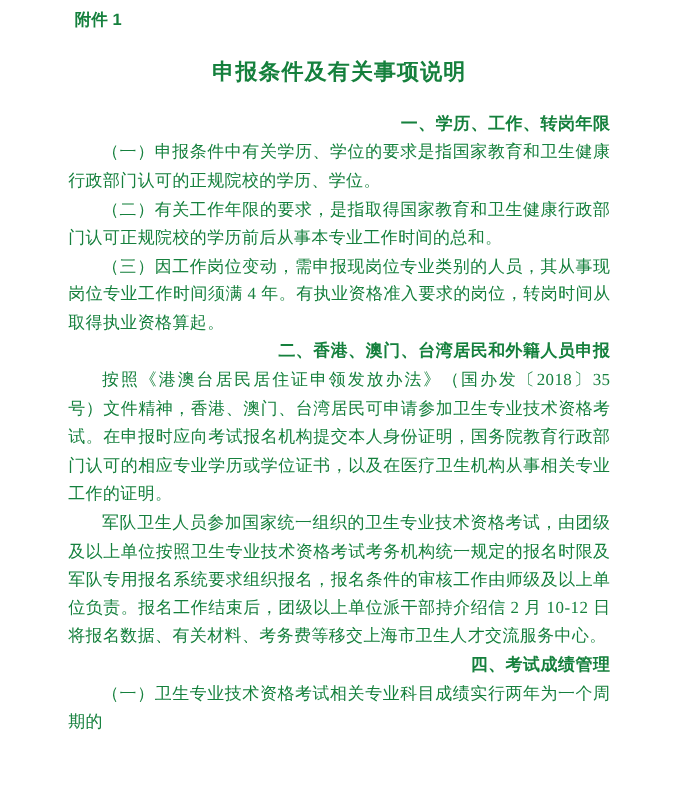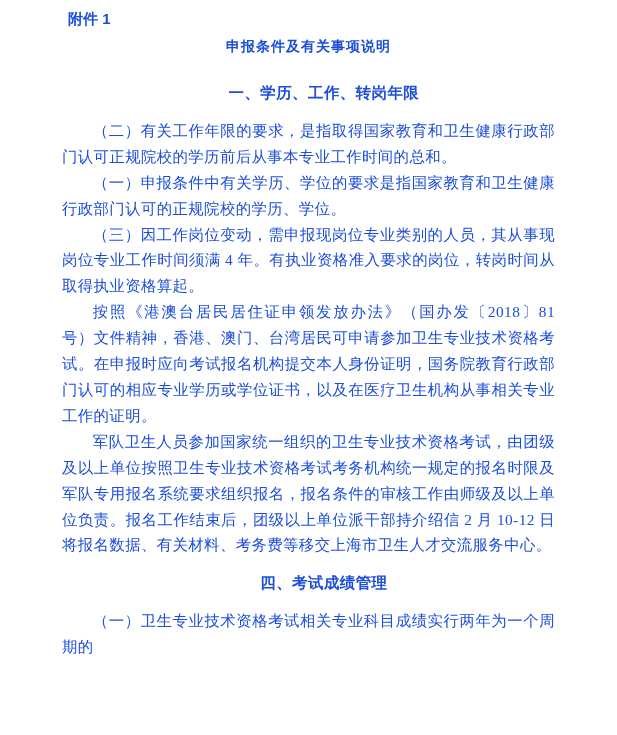--- a/index.html
+++ b/index.html
@@ -8,79 +8,80 @@
     background: #ffffff;
   }
   .page {
     position: relative;
     width: 617px;
     height: 735px;
     background: #ffffff;
     box-sizing: border-box;
     padding: 8px 62px 0 62px;
     overflow: hidden;
-    color: #1d4ed8;
+    color: #15803d;
     font-family: "Liberation Serif", "DejaVu Serif", serif;
   }
   .attachment-label {
     font-family: "Liberation Sans", "DejaVu Sans", sans-serif;
     font-weight: bold;
     font-size: 15px;
     line-height: 22px;
     margin-left: 6px;
   }
   .doc-title {
-    margin: 4px 0 0 0;
+    margin: 24px 0 0 0;
     text-align: center;
     font-family: "Liberation Sans", "DejaVu Sans", sans-serif;
     font-weight: bold;
-    font-size: 14px;
+    font-size: 20px;
     line-height: 24px;
     letter-spacing: 1px;
   }
   .content {
     margin-top: 22px;
     font-size: 15.4px;
     line-height: 25.9px;
     text-align: justify;
     text-justify: inter-character;
   }
   .section-heading {
-    margin: 12px;
+    margin: 0;
     font-family: "Liberation Sans", "DejaVu Sans", sans-serif;
     font-weight: bold;
     font-size: 15.4px;
     line-height: 25.9px;
     text-indent: 2em;
-    text-align: center;
+    text-align: right;
     letter-spacing: 0.5px;
   }
   .para {
     margin: 0;
     text-indent: 2em;
     letter-spacing: 0.4px;
   }
 </style>
 </head>
 <body>
 
 <div class="page">
 
   <div class="attachment-label">附件 1</div>
 
   <h1 class="doc-title">申报条件及有关事项说明</h1>
 
   <div class="content">
 
     <h2 class="section-heading">一、学历、工作、转岗年限</h2>
+    <p class="para">（一）申报条件中有关学历、学位的要求是指国家教育和卫生健康行政部门认可的正规院校的学历、学位。</p>
     <p class="para">（二）有关工作年限的要求，是指取得国家教育和卫生健康行政部门认可正规院校的学历前后从事本专业工作时间的总和。</p>
-    <p class="para">（一）申报条件中有关学历、学位的要求是指国家教育和卫生健康行政部门认可的正规院校的学历、学位。</p>
     <p class="para">（三）因工作岗位变动，需申报现岗位专业类别的人员，其从事现岗位专业工作时间须满 4 年。有执业资格准入要求的岗位，转岗时间从取得执业资格算起。</p>
 
-    <p class="para">按照《港澳台居民居住证申领发放办法》（国办发〔2018〕81 号）文件精神，香港、澳门、台湾居民可申请参加卫生专业技术资格考试。在申报时应向考试报名机构提交本人身份证明，国务院教育行政部门认可的相应专业学历或学位证书，以及在医疗卫生机构从事相关专业工作的证明。</p>
+    <h2 class="section-heading">二、香港、澳门、台湾居民和外籍人员申报</h2>
+    <p class="para">按照《港澳台居民居住证申领发放办法》（国办发〔2018〕35 号）文件精神，香港、澳门、台湾居民可申请参加卫生专业技术资格考试。在申报时应向考试报名机构提交本人身份证明，国务院教育行政部门认可的相应专业学历或学位证书，以及在医疗卫生机构从事相关专业工作的证明。</p>
 
     <p class="para">军队卫生人员参加国家统一组织的卫生专业技术资格考试，由团级及以上单位按照卫生专业技术资格考试考务机构统一规定的报名时限及军队专用报名系统要求组织报名，报名条件的审核工作由师级及以上单位负责。报名工作结束后，团级以上单位派干部持介绍信 2 月 10-12 日将报名数据、有关材料、考务费等移交上海市卫生人才交流服务中心。</p>
 
     <h2 class="section-heading">四、考试成绩管理</h2>
     <p class="para">（一）卫生专业技术资格考试相关专业科目成绩实行两年为一个周期的</p>
 
   </div>
 </div>
 
 </body></html>

